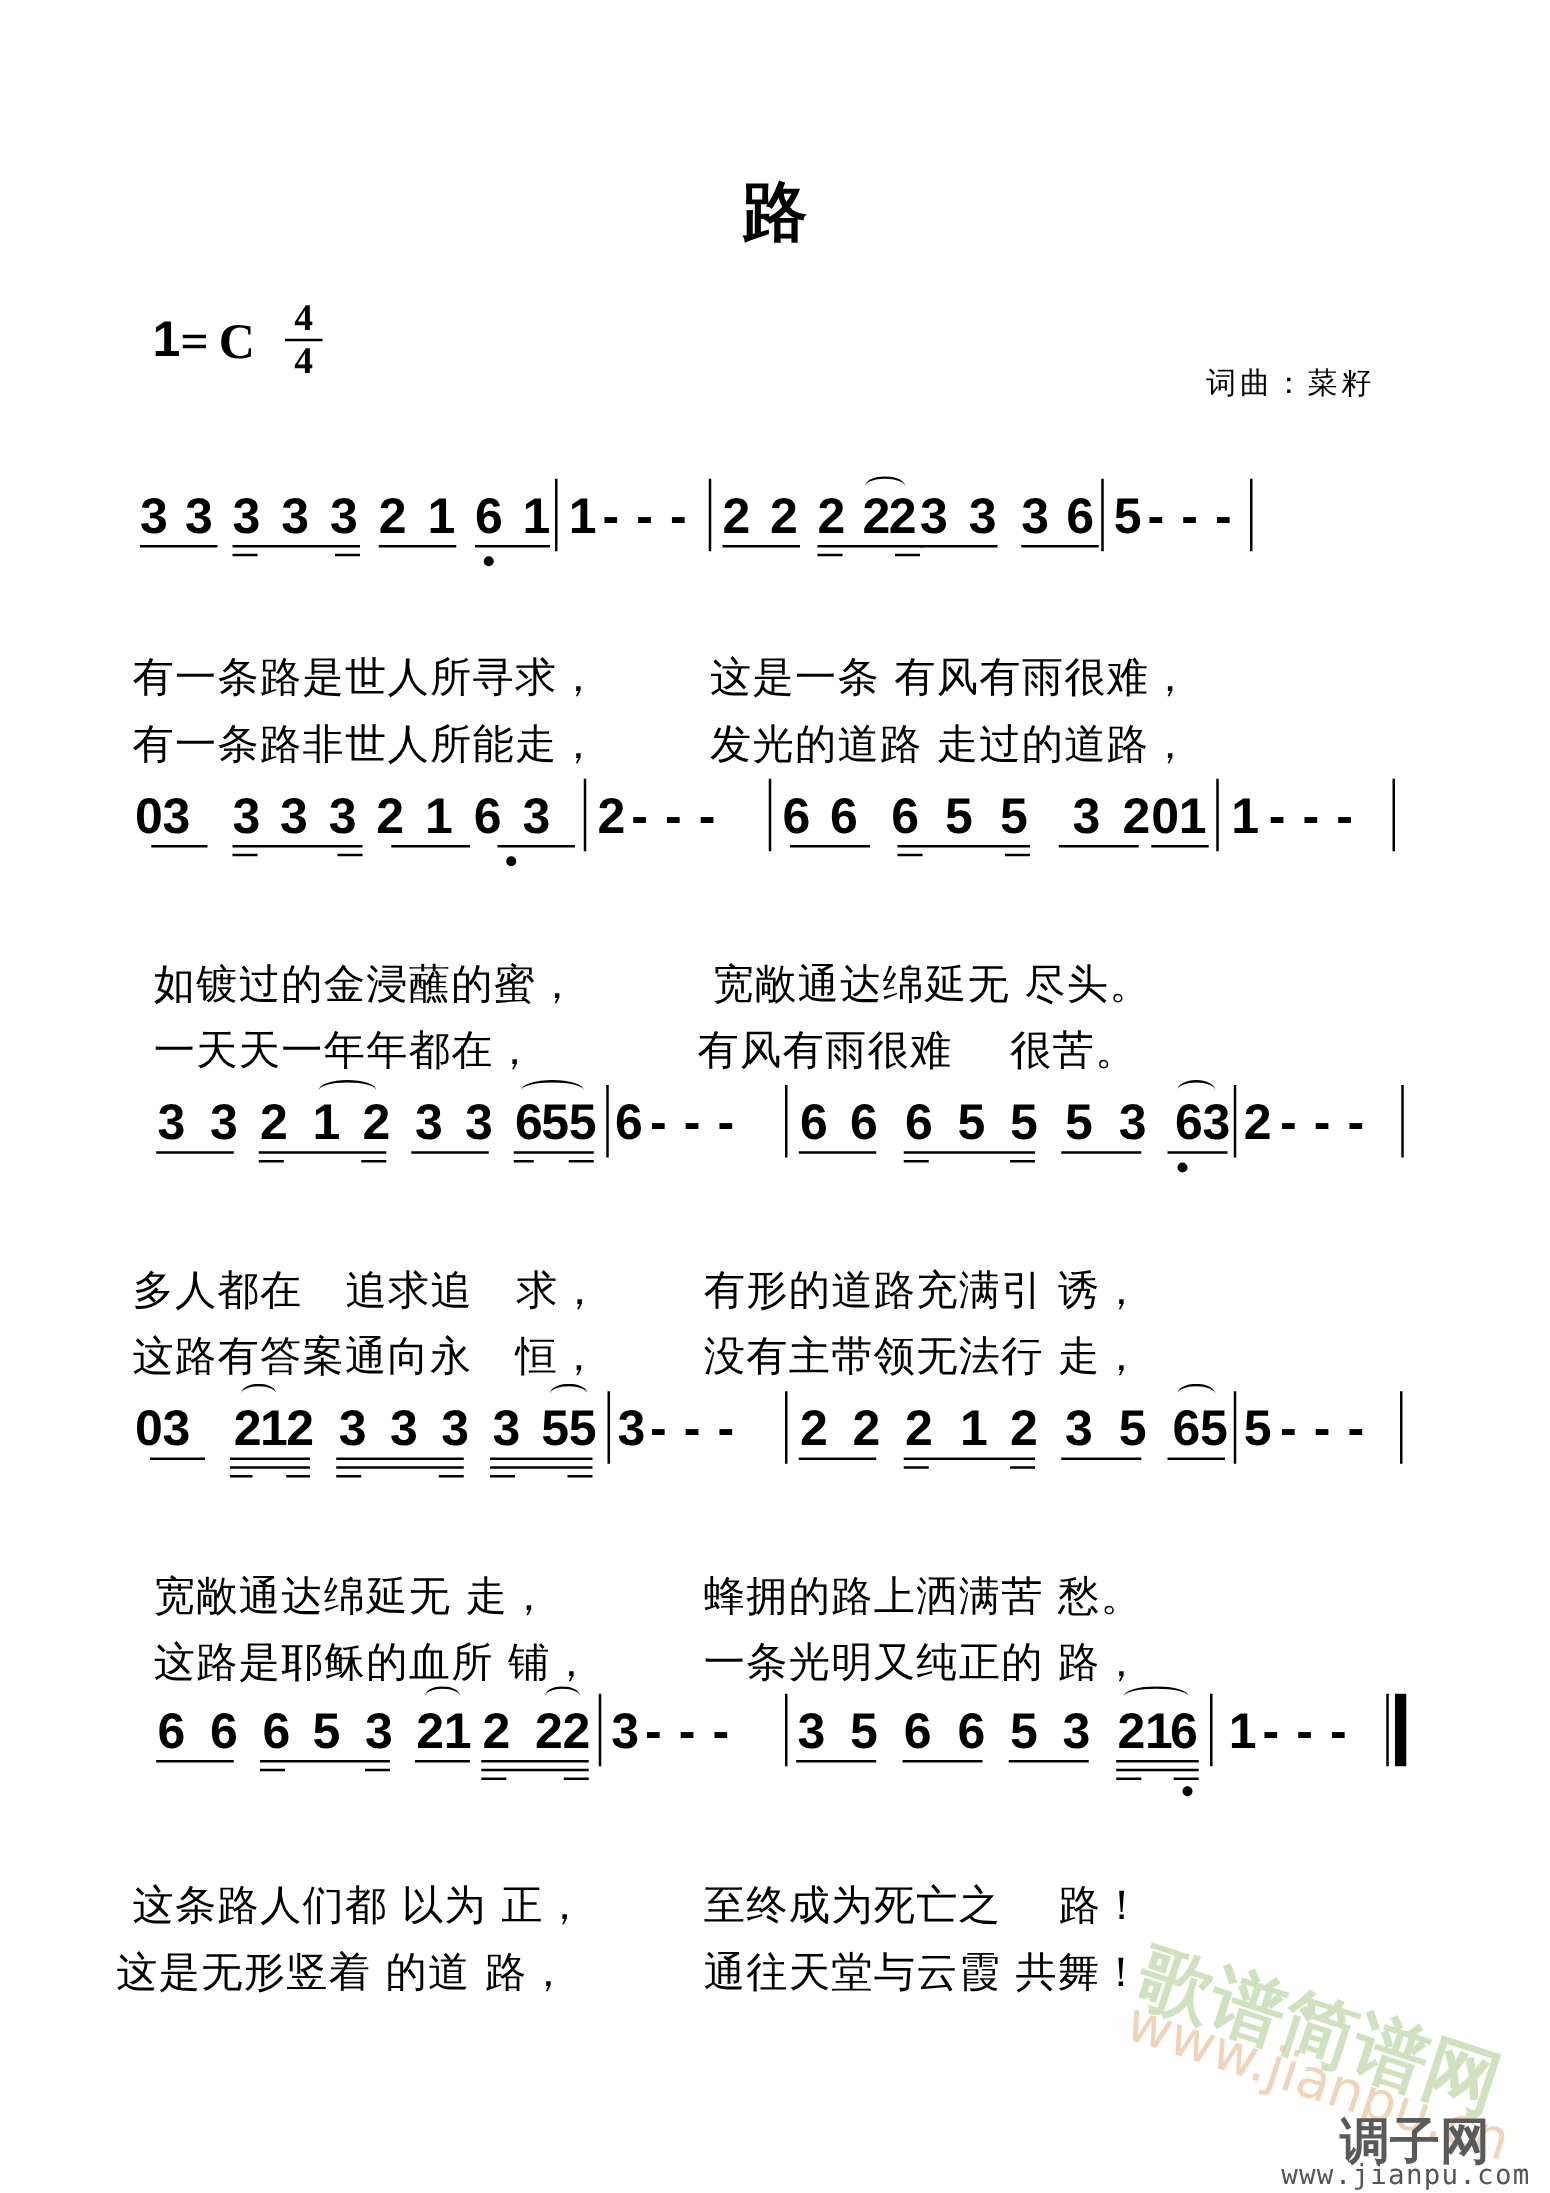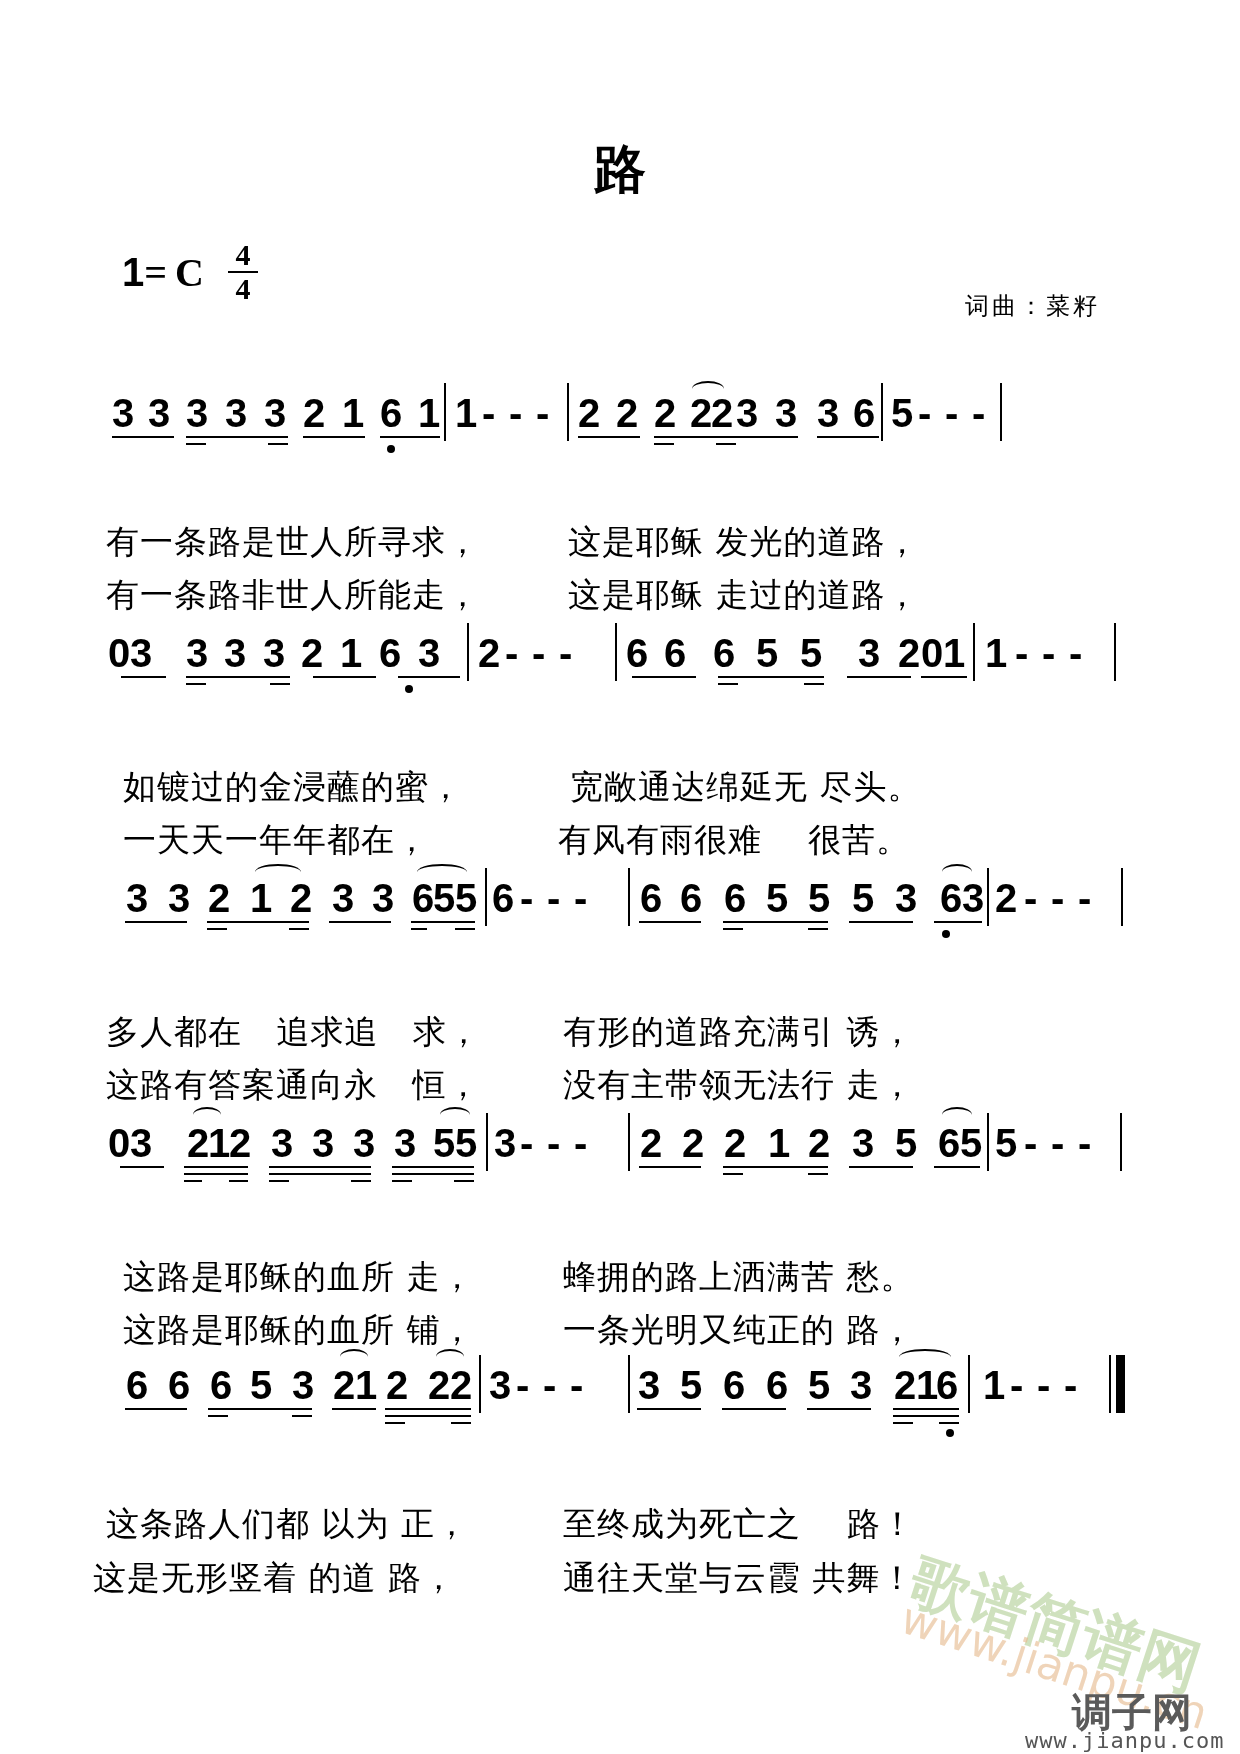--- a/index.html
+++ b/index.html
@@ -83,23 +83,23 @@
   <div class="dot" style="left:387px;top:52px"></div>
   <div class="ul" style="left:578px;top:43px;width:62px"></div>
   <div class="ul" style="left:654px;top:43px;width:84px"></div>
   <div class="ul" style="left:654px;top:50px;width:20px"></div>
   <div class="ul" style="left:716px;top:50px;width:20px"></div>
   <div class="slur" style="left:692px;top:-12px;width:32px"></div>
   <div class="ul" style="left:736px;top:43px;width:62px"></div>
   <div class="ul" style="left:817px;top:43px;width:62px"></div>
 </div>
 <div class="lyric" style="left:106px;top:520px">有一条路是世人所寻求，</div>
-<div class="lyric" style="left:568px;top:520px">这是耶稣 发光的道路，</div>
+<div class="lyric" style="left:568px;top:520px">这是一条 有风有雨很难，</div>
 <div class="lyric" style="left:106px;top:573px">有一条路非世人所能走，</div>
-<div class="lyric" style="left:568px;top:573px">这是耶稣 走过的道路，</div>
+<div class="lyric" style="left:568px;top:573px">发光的道路 走过的道路，</div>
 
 <div class="staff" style="top:633px">
   <span class="note" style="left:108px">0</span>
   <span class="note" style="left:130px">3</span>
   <span class="note" style="left:186px">3</span>
   <span class="note" style="left:224px">3</span>
   <span class="note" style="left:263px">3</span>
   <span class="note" style="left:301px">2</span>
   <span class="note" style="left:340px">1</span>
   <span class="note" style="left:379px">6</span>
@@ -249,21 +249,21 @@
   <div class="ul" style="left:454px;top:57px;width:20px"></div>
   <div class="slur" style="left:440px;top:-16px;width:30px"></div>
   <div class="ul" style="left:639px;top:43px;width:62px"></div>
   <div class="ul" style="left:723px;top:43px;width:105px"></div>
   <div class="ul" style="left:723px;top:50px;width:20px"></div>
   <div class="ul" style="left:808px;top:50px;width:20px"></div>
   <div class="ul" style="left:849px;top:43px;width:64px"></div>
   <div class="ul" style="left:934px;top:43px;width:46px"></div>
   <div class="slur" style="left:942px;top:-16px;width:30px"></div>
 </div>
-<div class="lyric" style="left:123px;top:1255px">这路是耶稣的血所 走，</div>
+<div class="lyric" style="left:123px;top:1255px">宽敞通达绵延无 走，</div>
 <div class="lyric" style="left:563px;top:1255px">蜂拥的路上洒满苦 愁。</div>
 <div class="lyric" style="left:123px;top:1308px">这路是耶稣的血所 铺，</div>
 <div class="lyric" style="left:563px;top:1308px">一条光明又纯正的 路，</div>
 
 <div class="staff" style="top:1365px">
   <span class="note" style="left:126px">6</span>
   <span class="note" style="left:168px">6</span>
   <span class="note" style="left:210px">6</span>
   <span class="note" style="left:250px">5</span>
   <span class="note" style="left:292px">3</span>

